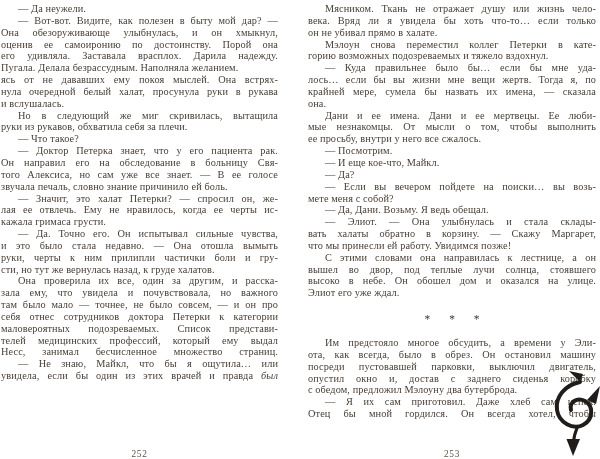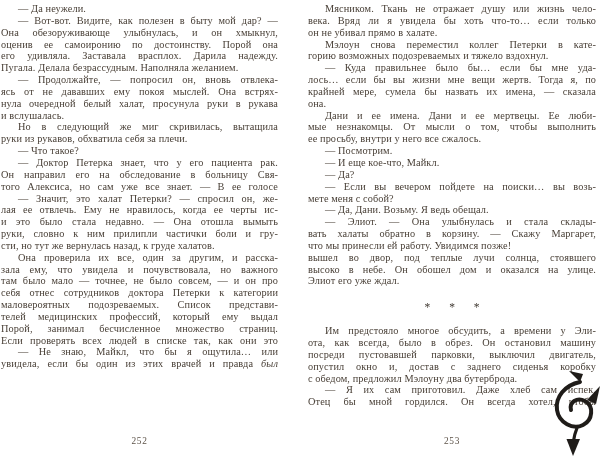--- a/index.html
+++ b/index.html
@@ -39,21 +39,21 @@
     height:12px;
     line-height:12px;
     text-align:center;
     font-size:11.5px;
     letter-spacing:8px;
     padding-left:8px; 
     color:#3f3831;
   }
   .pagenum{
     position:absolute;
-    top:436px;
+    top:449px;
     text-align:center;
     font-size:9.4px;
     letter-spacing:0.6px;
     color:#5c5248;
   }
   .pagenum-left{left:1px;width:277px;}
   .pagenum-right{left:308px;width:288px;}
   .ornament{
     position:absolute;
     left:547px;top:369px;
@@ -65,43 +65,44 @@
 
 <div class="screen">
 
   <div class="column col-left">
       <div class="line ind end"><span>— Да неужели.</span></div>
       <div class="line ind"><span>— Вот-вот. Видите, как полезен в быту мой дар? —</span></div>
       <div class="line"><span>Она обезоруживающе улыбнулась, и он хмыкнул,</span></div>
       <div class="line"><span>оценив ее самоиронию по достоинству. Порой она</span></div>
       <div class="line"><span>его удивляла. Заставала врасплох. Дарила надежду.</span></div>
       <div class="line end"><span>Пугала. Делала безрассудным. Наполняла желанием.</span></div>
-      <div class="line ind"><span>— Продолжайте, — попросил он, вновь отвлека-</span></div>
       <div class="line"><span>ясь от не дававших ему покоя мыслей. Она встрях-</span></div>
       <div class="line"><span>нула очередной белый халат, просунула руки в рукава</span></div>
       <div class="line end"><span>и вслушалась.</span></div>
       <div class="line ind"><span>Но в следующий же миг скривилась, вытащила</span></div>
       <div class="line end"><span>руки из рукавов, обхватила себя за плечи.</span></div>
       <div class="line ind end"><span>— Что такое?</span></div>
       <div class="line ind"><span>— Доктор Петерка знает, что у его пациента рак.</span></div>
       <div class="line"><span>Он направил его на обследование в больницу Свя-</span></div>
       <div class="line"><span>того Алексиса, но сам уже все знает. — В ее голосе</span></div>
+      <div class="line end"><span>звучала печаль, словно знание причинило ей боль.</span></div>
       <div class="line ind"><span>— Значит, это халат Петерки? — спросил он, же-</span></div>
       <div class="line"><span>лая ее отвлечь. Ему не нравилось, когда ее черты ис-</span></div>
+      <div class="line end"><span>кажала гримаса грусти.</span></div>
+      <div class="line ind"><span>— Да. Точно его. Он испытывал сильные чувства,</span></div>
       <div class="line"><span>и это было стала недавно. — Она отошла вымыть</span></div>
-      <div class="line"><span>руки, словно к ним прилипли частички боли и гру-</span></div>
+      <div class="line"><span>руки, черты к ним прилипли частички боли и гру-</span></div>
       <div class="line end"><span>сти, но тут же вернулась назад, к груде халатов.</span></div>
       <div class="line ind"><span>Она проверила их все, один за другим, и расска-</span></div>
       <div class="line"><span>зала ему, что увидела и почувствовала, но важного</span></div>
       <div class="line"><span>там было мало — точнее, не было совсем, — и он про</span></div>
       <div class="line"><span>себя отнес сотрудников доктора Петерки к категории</span></div>
       <div class="line"><span>маловероятных подозреваемых. Список представи-</span></div>
       <div class="line"><span>телей медицинских профессий, который ему выдал</span></div>
-      <div class="line"><span>Порой, занимал бесчисленное множество страниц.</span></div>
-      <div class="line"><span>Если проверять всех людей в списке так, как они это</span></div>
+      <div class="line"><span>Несс, занимал бесчисленное множество страниц.</span></div>
       <div class="line ind"><span>— Не знаю, Майкл, что бы я ощутила… или</span></div>
       <div class="line"><span>увидела, если бы один из этих врачей и правда </span><i>был</i></div>
     </div>
 
   <div class="pagenum pagenum-left">252</div>
 
   <div class="column col-right">
     <div>
         <div class="line ind"><span>Мясником. Ткань не отражает душу или жизнь чело-</span></div>
         <div class="line"><span>века. Вряд ли я увидела бы хоть что-то… если только</span></div>
@@ -117,20 +118,21 @@
         <div class="line end"><span>ее просьбу, внутри у него все сжалось.</span></div>
         <div class="line ind end"><span>— Посмотрим.</span></div>
         <div class="line ind end"><span>— И еще кое-что, Майкл.</span></div>
         <div class="line ind end"><span>— Да?</span></div>
         <div class="line ind"><span>— Если вы вечером пойдете на поиски… вы возь-</span></div>
         <div class="line end"><span>мете меня с собой?</span></div>
         <div class="line ind end"><span>— Да, Дани. Возьму. Я ведь обещал.</span></div>
         <div class="line ind"><span>— Элиот. — Она улыбнулась и стала склады-</span></div>
         <div class="line"><span>вать халаты обратно в корзину. — Скажу Маргарет,</span></div>
         <div class="line end"><span>что мы принесли ей работу. Увидимся позже!</span></div>
+        <div class="line ind"><span>С этими словами она направилась к лестнице, а он</span></div>
         <div class="line"><span>вышел во двор, под теплые лучи солнца, стоявшего</span></div>
         <div class="line"><span>высоко в небе. Он обошел дом и оказался на улице.</span></div>
         <div class="line end"><span>Элиот его уже ждал.</span></div>
       </div>
     <div class="separator">* * *</div>
     <div>
         <div class="line ind"><span>Им предстояло многое обсудить, а времени у Эли-</span></div>
         <div class="line"><span>ота, как всегда, было в обрез. Он остановил машину</span></div>
         <div class="line"><span>посреди пустовавшей парковки, выключил двигатель,</span></div>
         <div class="line"><span>опустил окно и, достав с заднего сиденья коробку</span></div>

